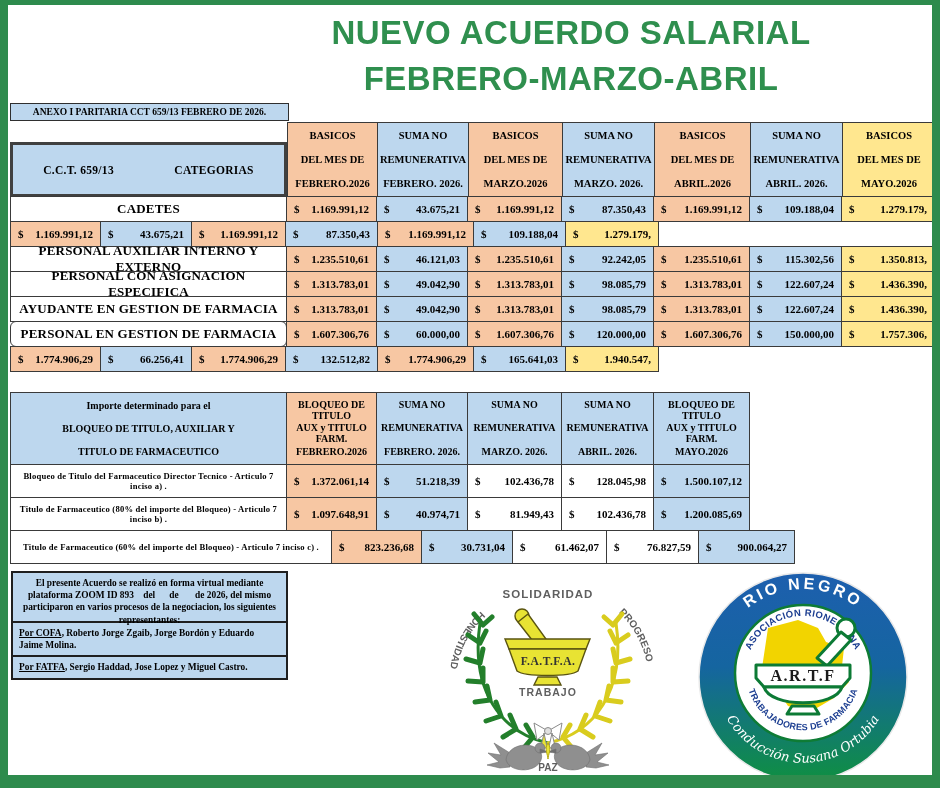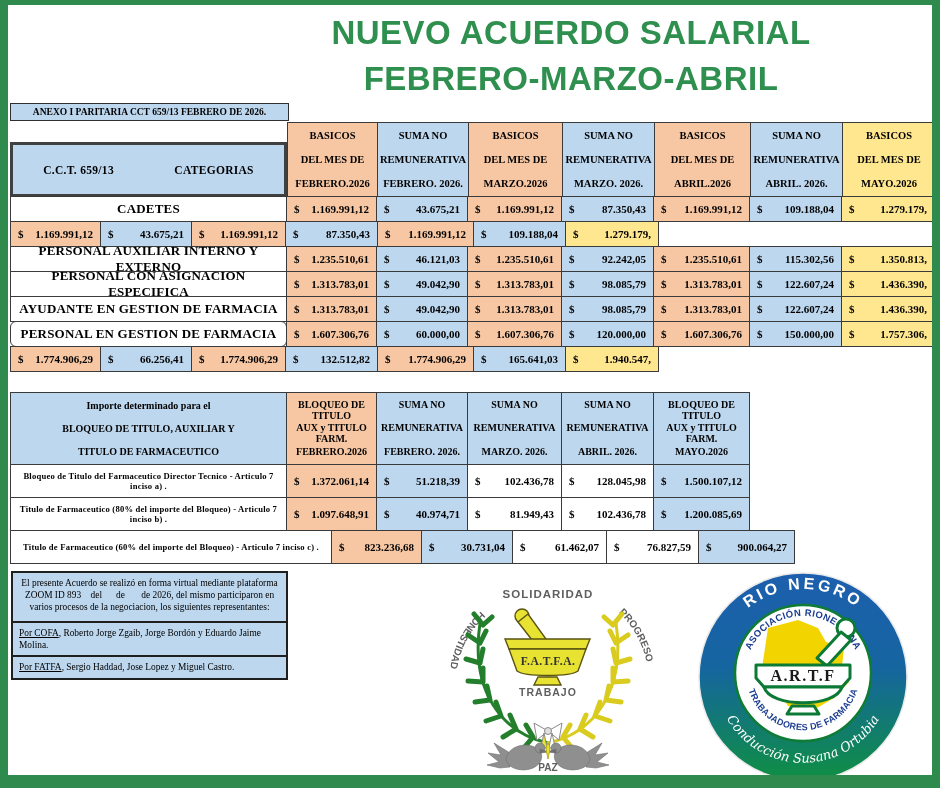--- a/index.html
+++ b/index.html
@@ -45,21 +45,21 @@
   .xrow > div + div{margin-left:-1px}
   #t1-body .xrow{height:26px}
   #t2-body .xrow{height:34px}
   .ccell{background:#fff;border:1px solid #3a3a3a;display:flex;align-items:center;
         justify-content:center;font-weight:bold;text-align:center;letter-spacing:.2px}
   #t1-body .ccell{font-size:13px}
   #t2-body .ccell{font-size:8.6px;padding:4px 4px}
   .vcell{border:1px solid #3a3a3a;display:flex;align-items:center;justify-content:space-between;
         padding:0 7px;font-weight:bold;font-size:11px}
 
-  .note{position:absolute;left:11px;top:571px;width:277px;font-weight:normal;z-index:5}
+  .note{position:absolute;left:11px;top:571px;width:277px;font-weight:bold;z-index:5}
   .note .sec{background:#bdd7ee;border:2px solid #1f1f1f;padding:4px 6px;font-size:9.4px;line-height:1.3}
   .note .sec + .sec{margin-top:-2px}
   .note .sec.first{text-align:center;height:52px}
   .u{text-decoration:underline}
 
   .fatfa{position:absolute;left:430px;top:583px;z-index:4}
   .artf{position:absolute;left:696px;top:570px;z-index:4}
   .f-gray{font-family:"Liberation Sans",sans-serif;font-weight:bold;fill:#5f5f5f}
 </style>
 </head>

